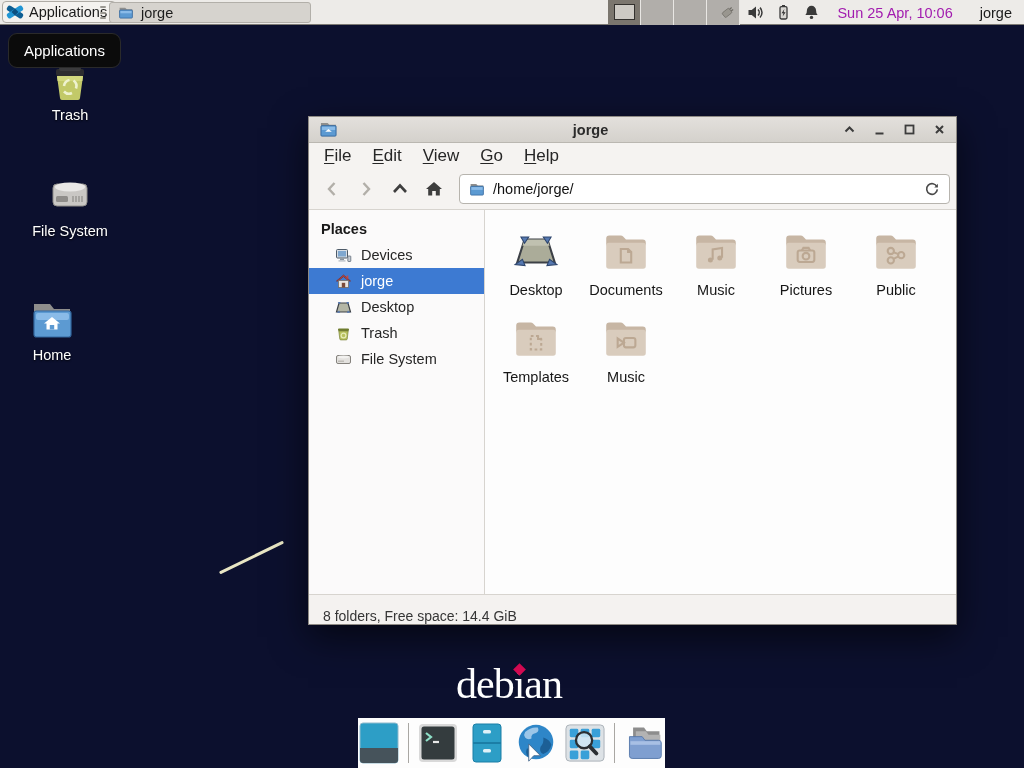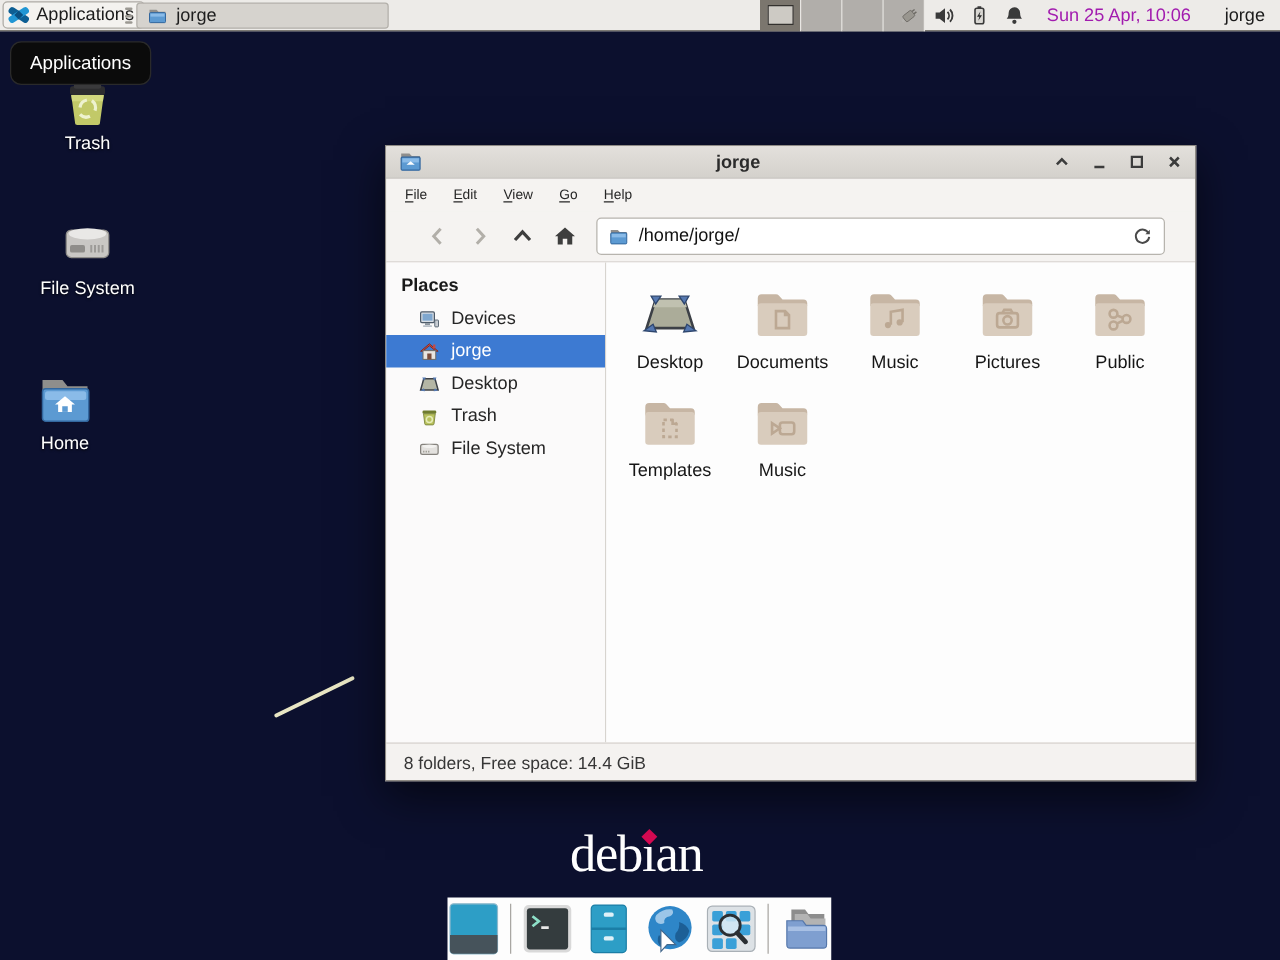--- a/index.html
+++ b/index.html
@@ -50,44 +50,44 @@
   
   .window { position:absolute; left:308px; top:116px; width:649px; height:509px;
             background:#f2f0ee; border:1px solid #8e8a84; box-shadow:0 12px 34px rgba(0,0,0,.6);
             display:flex; flex-direction:column; z-index:10; }
   .titlebar { height:26px; background:linear-gradient(#e3e0dc,#d4d1cc); border-bottom:1px solid #bab7b1;
               display:flex; align-items:center; padding:0 10px; }
   .titlebar .title { flex:1; text-align:center; font-size:14.5px; font-weight:bold; color:#2b2b2b; }
   .win-ctl { display:flex; gap:17px; align-items:center; }
   .win-ctl svg { width:13px; height:13px; display:block; }
   .menubar { height:26px; background:#f5f3f1; display:flex; align-items:center; gap:21px;
-             padding:0 15px; font-size:11px; color:#262626; }
+             padding:0 15px; font-size:17px; color:#262626; }
   .menubar u { text-underline-offset:2px; }
   .toolbar { height:41px; background:#f5f3f1; border-bottom:1px solid #d7d4cf; display:flex;
-             align-items:center; padding:0 24px; }
+             align-items:center; padding:0 6px; }
   .tool-btn { width:34px; height:30px; display:flex; align-items:center; justify-content:center; }
   .tool-btn svg { width:20px; height:20px; }
   .pathbar { flex:1; height:30px; margin-left:8px; background:#fff; border:1px solid #b7b4ae;
              border-radius:4px; display:flex; align-items:center; gap:8px; padding:0 9px;
              font-size:14.5px; color:#111; }
   .pathbar .grow { flex:1; }
   .content { flex:1; display:flex; min-height:0; }
   .sidebar { width:176px; background:#fbfafa; border-right:1px solid #d7d4cf; padding-top:5px;
              font-size:14.5px; }
   .side-header { font-weight:bold; color:#191919; padding:6px 12px 5px; }
   .side-item { height:26px; display:flex; align-items:center; gap:9px; padding-left:26px; color:#262626; }
   .side-item svg { width:17px; height:17px; }
   .side-item.selected { background:#3d7ad2; color:#fff; }
   .main { flex:1; background:#fdfdfd; padding:16px 0 0 6px; }
   .file-grid { display:flex; flex-wrap:wrap; width:460px; }
   .file { width:90px; display:flex; flex-direction:column; align-items:center; margin-bottom:15px; }
   .file svg { width:50px; height:50px; }
   .file .lbl { margin-top:6px; font-size:14.5px; color:#161616; }
   .statusbar { height:30px; border-top:1px solid #d7d4cf; background:#f4f2f0; display:flex;
-               align-items:center; padding:0 14px; font-size:14px; color:#363636; }
+               align-items:flex-end; padding:0 14px; font-size:14px; color:#363636; }
 
   
   .dock { position:absolute; left:358px; top:718px; width:307px; height:50px; background:#fdfdfd;
           display:flex; align-items:center; justify-content:center; gap:9px; z-index:5; }
   .dock svg { width:40px; height:42px; display:block; }
   .dock .sep { width:1px; height:40px; background:#a9a7a3; }
 </style>
 </head>
 <body>
 

